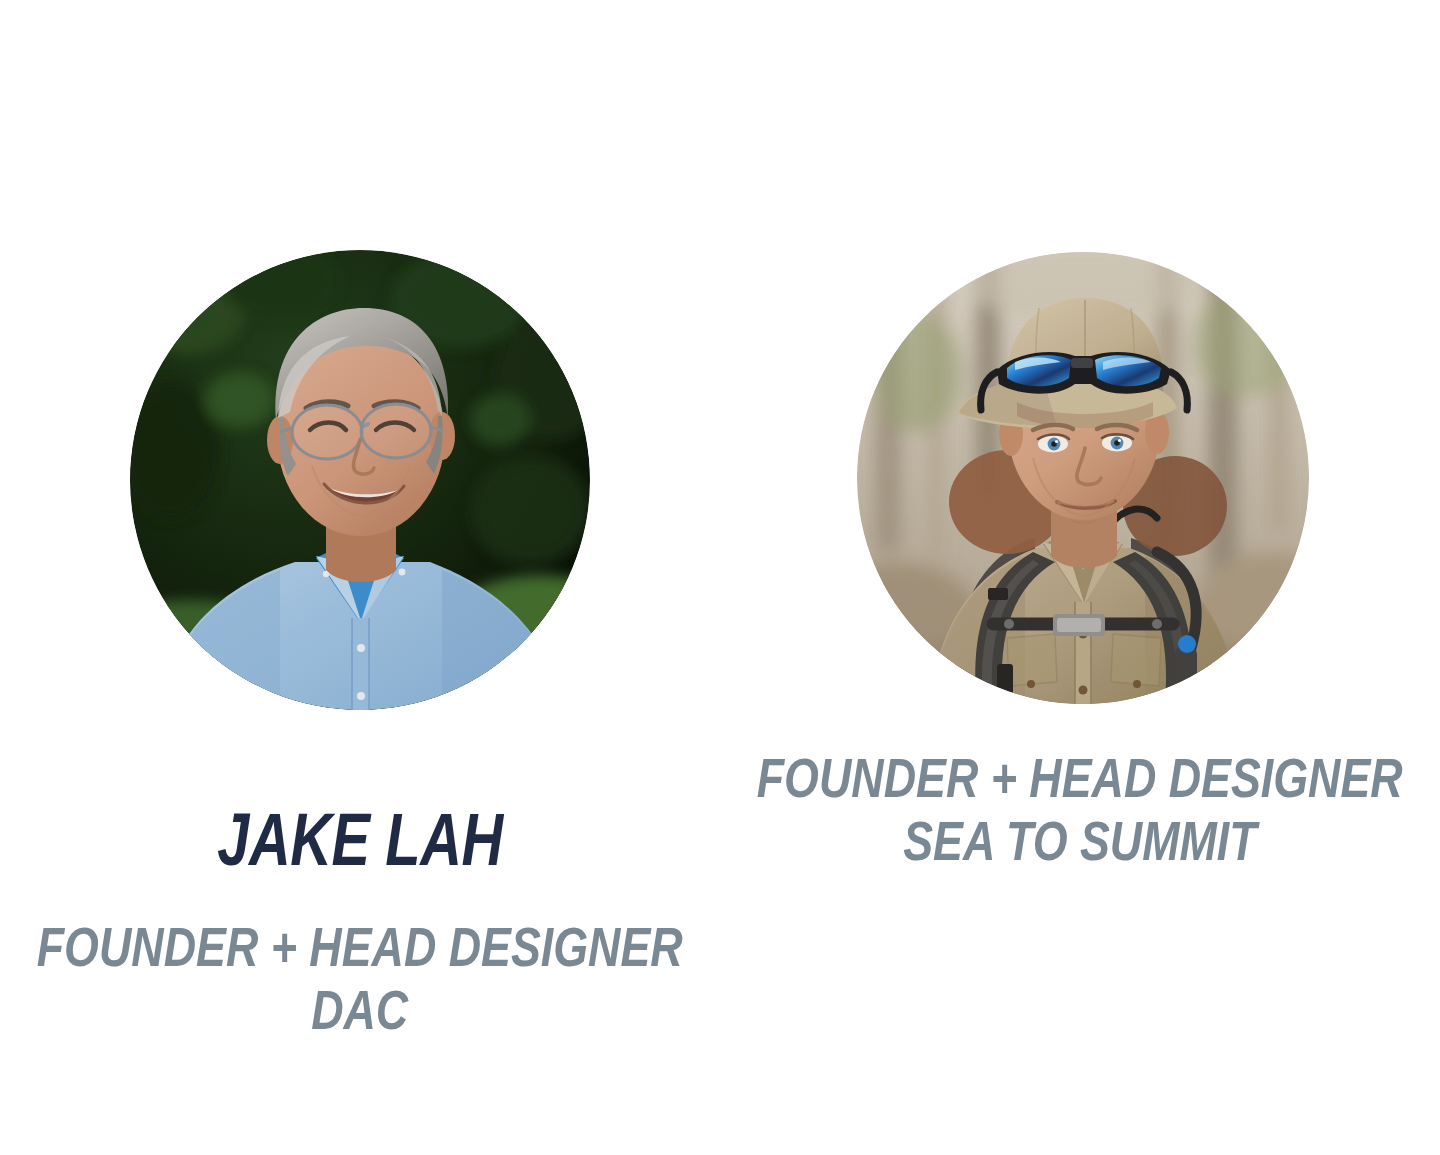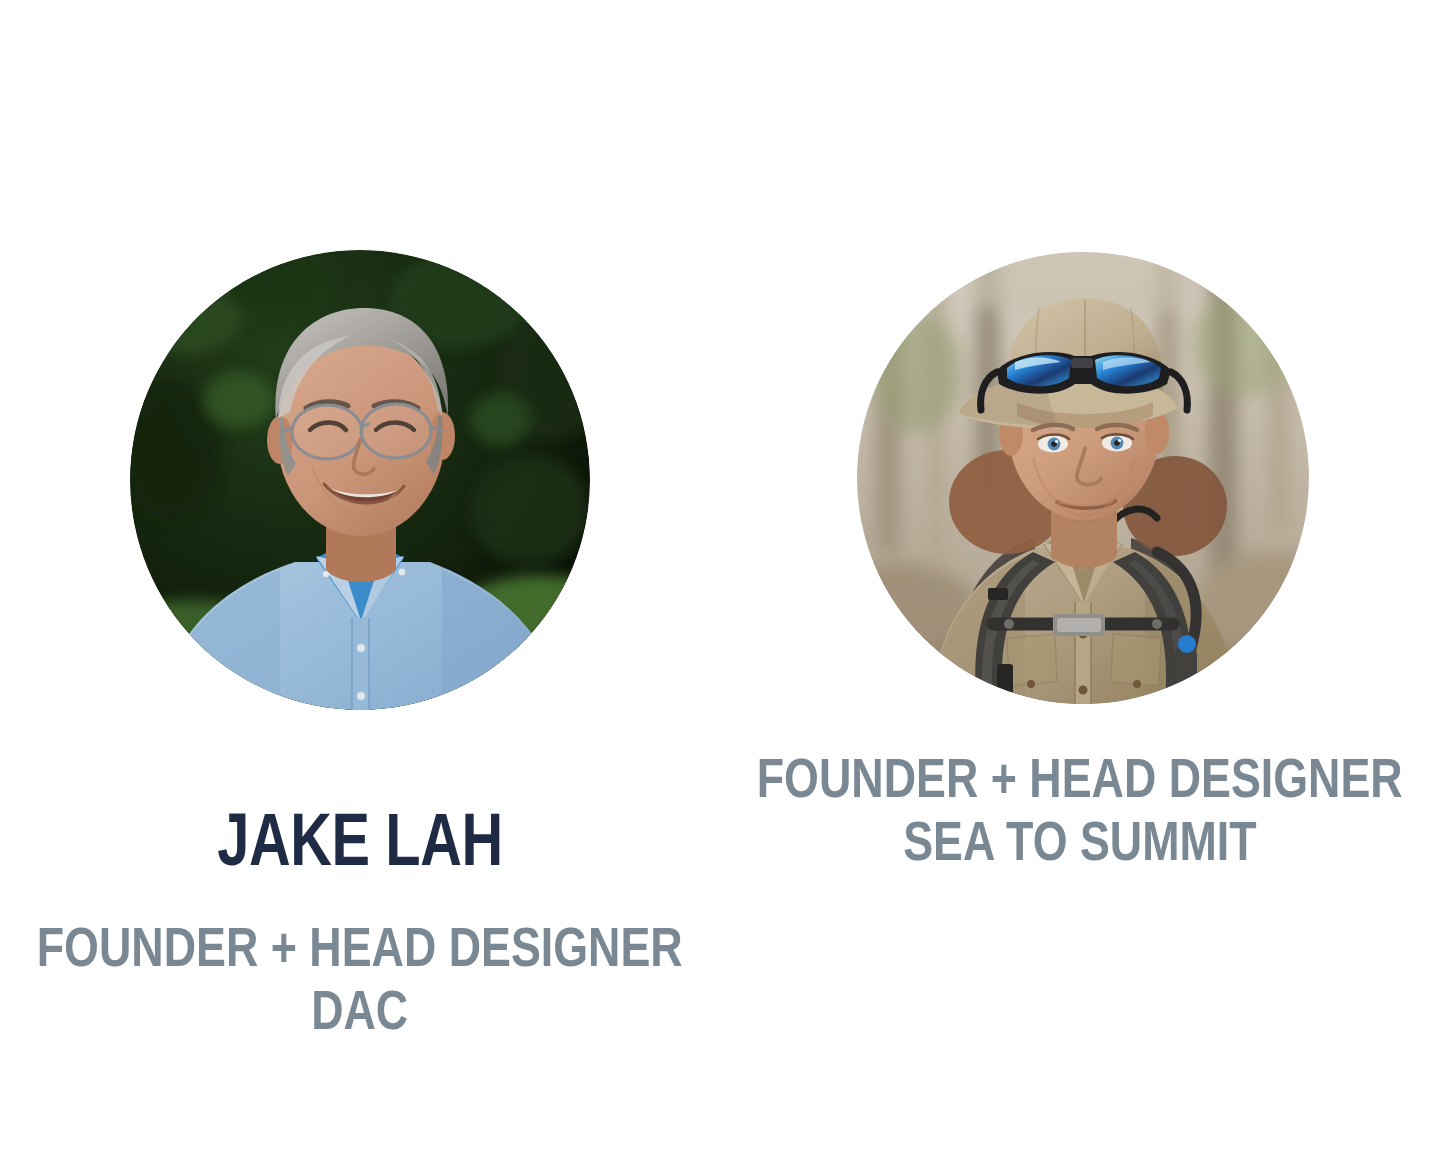--- a/index.html
+++ b/index.html
@@ -16,20 +16,21 @@
 
   .team-section {
     position: relative;
     width: 1440px;
     height: 1155px;
     background: #ffffff;
     display: flex;
     flex-direction: row;
     align-items: flex-start;
     justify-content: center;
+    font-style: italic;
   }
 
   .member-card {
     position: relative;
     width: 720px;
     height: 1155px;
     display: flex;
     flex-direction: column;
     align-items: center;
   }

